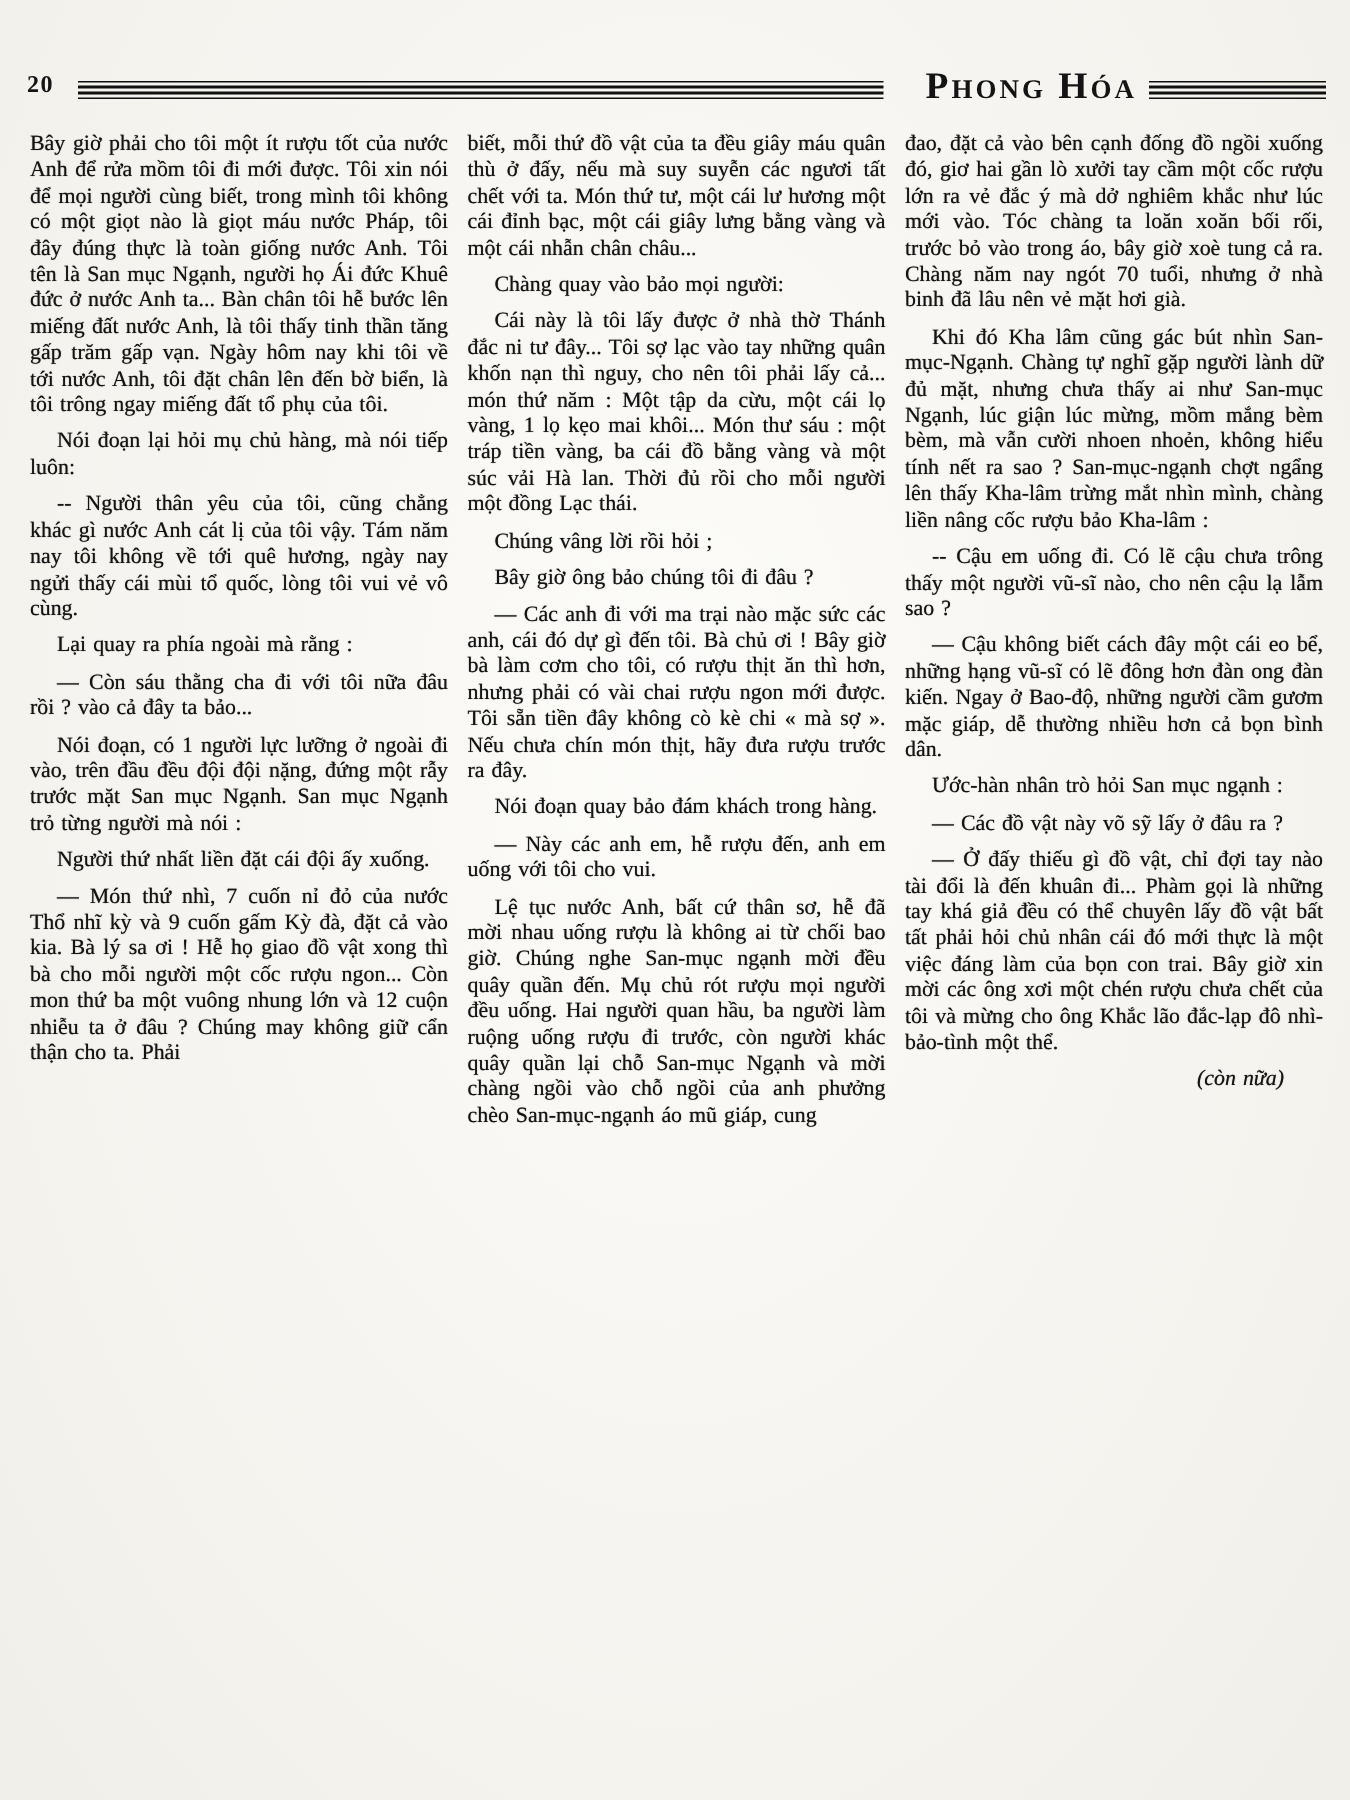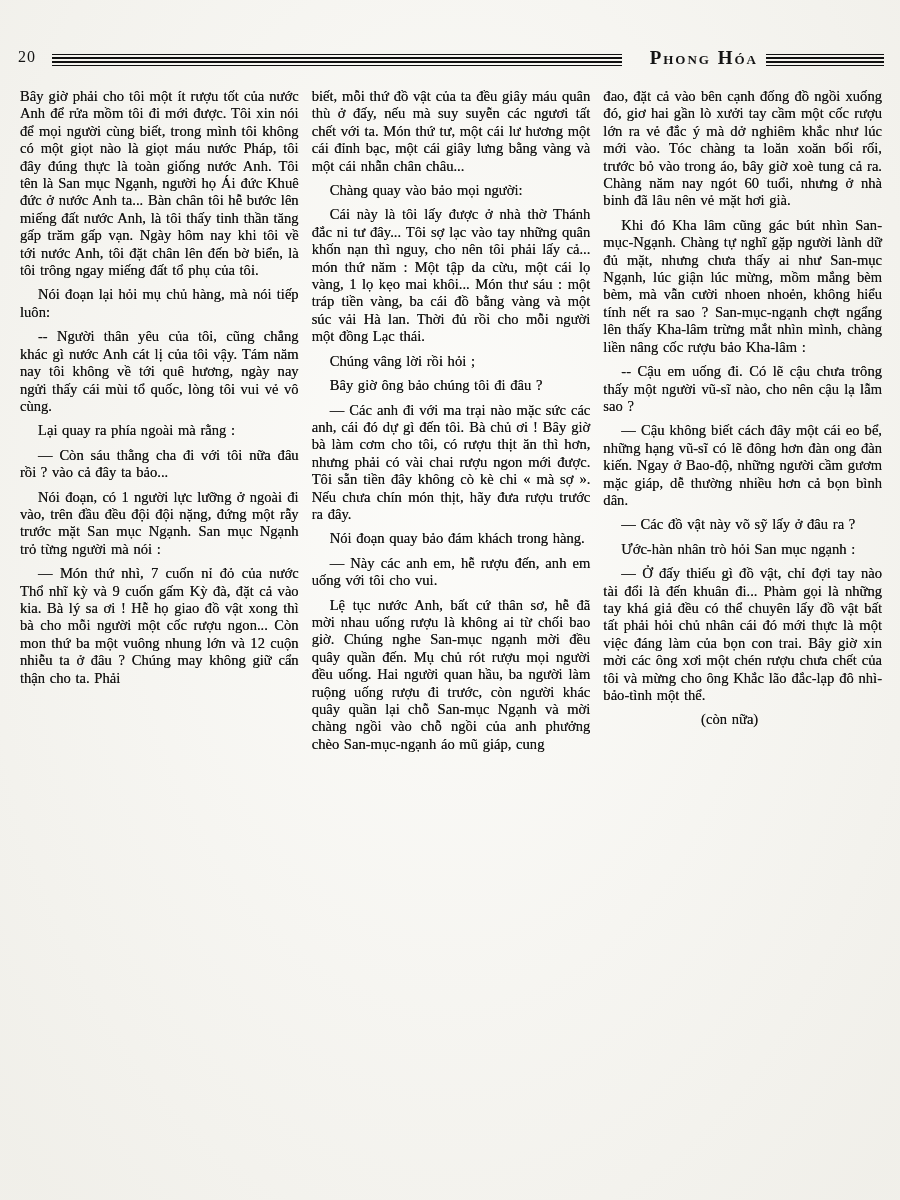--- a/index.html
+++ b/index.html
@@ -19,39 +19,39 @@
     padding:44px 12px 0 16px;
     box-sizing:border-box;
   }
   
   .hdr{
     display:flex;align-items:center;
     height:30px;
     margin:0 4px 14px 2px;
   }
   .pageno{
-    font-size:16px;font-weight:normal;
+    font-size:16px;font-weight:bold;
     letter-spacing:1px;
     margin-right:16px;
     transform:translateY(-2px);
   }
   .rules{
     height:13px;align-self:center;
     background:
       linear-gradient(#101010,#101010) 0 1px/100% 1px no-repeat,
       linear-gradient(#101010,#101010) 0 4px/100% 2px no-repeat,
       linear-gradient(#101010,#101010) 0 8px/100% 2px no-repeat,
       linear-gradient(#101010,#101010) 0 12px/100% 1px no-repeat;
   }
   .rules.left{flex:1 1 auto;}
   .rules.right{width:118px;}
   .masthead{
     font-variant:small-caps;
     font-weight:bold;
-    font-size:19px;
+    font-size:25px;
     letter-spacing:2px;
     padding:0 8px 0 4px;
     white-space:nowrap;
     transform:translateY(-1px);
     margin-left:24px;
   }
   
   .cols{
     display:flex;
     gap:13px;
@@ -64,21 +64,22 @@
     line-height:17.4px;
     text-shadow:0 0 .6px rgba(25,22,18,.8);
     word-spacing:1px;
   }
   .col p{
     margin:0 0 7px 0;
     text-indent:18px;
   }
   .col p.noindent{text-indent:0;}
   .col p.cont{
-    text-align:center;
+    text-align:right;
+    font-style:italic;
     padding-right:26px;
     text-indent:0;
   }
 </style>
 </head>
 <body>
 
 <div class="sheet">
 
   <div class="hdr">
@@ -89,38 +90,39 @@
   </div>
 
   <div class="cols">
     <div class="col">
         <p class="noindent">Bây giờ phải cho tôi một ít rượu tốt của nước Anh để rửa mồm tôi đi mới được. Tôi xin nói để mọi người cùng biết, trong mình tôi không có một giọt nào là giọt máu nước Pháp, tôi đây đúng thực là toàn giống nước Anh. Tôi tên là San mục Ngạnh, người họ Ái đức Khuê đức ở nước Anh ta... Bàn chân tôi hễ bước lên miếng đất nước Anh, là tôi thấy tinh thần tăng gấp trăm gấp vạn. Ngày hôm nay khi tôi về tới nước Anh, tôi đặt chân lên đến bờ biển, là tôi trông ngay miếng đất tổ phụ của tôi.</p>
         <p>Nói đoạn lại hỏi mụ chủ hàng, mà nói tiếp luôn:</p>
         <p>-- Người thân yêu của tôi, cũng chẳng khác gì nước Anh cát lị của tôi vậy. Tám năm nay tôi không về tới quê hương, ngày nay ngửi thấy cái mùi tổ quốc, lòng tôi vui vẻ vô cùng.</p>
         <p>Lại quay ra phía ngoài mà rằng :</p>
         <p>— Còn sáu thằng cha đi với tôi nữa đâu rồi ? vào cả đây ta bảo...</p>
         <p>Nói đoạn, có 1 người lực lưỡng ở ngoài đi vào, trên đầu đều đội đội nặng, đứng một rẫy trước mặt San mục Ngạnh. San mục Ngạnh trỏ từng người mà nói :</p>
+        <p>Người thứ nhất liền đặt cái đội ấy xuống.</p>
         <p>— Món thứ nhì, 7 cuốn nỉ đỏ của nước Thổ nhĩ kỳ và 9 cuốn gấm Kỳ đà, đặt cả vào kia. Bà lý sa ơi ! Hễ họ giao đồ vật xong thì bà cho mỗi người một cốc rượu ngon... Còn mon thứ ba một vuông nhung lớn và 12 cuộn nhiễu ta ở đâu ? Chúng may không giữ cẩn thận cho ta. Phải</p>
       </div>
     <div class="col">
         <p class="noindent">biết, mỗi thứ đồ vật của ta đều giây máu quân thù ở đấy, nếu mà suy suyễn các ngươi tất chết với ta. Món thứ tư, một cái lư hương một cái đỉnh bạc, một cái giây lưng bằng vàng và một cái nhẫn chân châu...</p>
         <p>Chàng quay vào bảo mọi người:</p>
         <p>Cái này là tôi lấy được ở nhà thờ Thánh đắc ni tư đây... Tôi sợ lạc vào tay những quân khốn nạn thì nguy, cho nên tôi phải lấy cả... món thứ năm : Một tập da cừu, một cái lọ vàng, 1 lọ kẹo mai khôi... Món thư sáu : một tráp tiền vàng, ba cái đồ bằng vàng và một súc vải Hà lan. Thời đủ rồi cho mỗi người một đồng Lạc thái.</p>
         <p>Chúng vâng lời rồi hỏi ;</p>
         <p>Bây giờ ông bảo chúng tôi đi đâu ?</p>
         <p>— Các anh đi với ma trại nào mặc sức các anh, cái đó dự gì đến tôi. Bà chủ ơi ! Bây giờ bà làm cơm cho tôi, có rượu thịt ăn thì hơn, nhưng phải có vài chai rượu ngon mới được. Tôi sẵn tiền đây không cò kè chi « mà sợ ». Nếu chưa chín món thịt, hãy đưa rượu trước ra đây.</p>
         <p>Nói đoạn quay bảo đám khách trong hàng.</p>
         <p>— Này các anh em, hễ rượu đến, anh em uống với tôi cho vui.</p>
         <p>Lệ tục nước Anh, bất cứ thân sơ, hễ đã mời nhau uống rượu là không ai từ chối bao giờ. Chúng nghe San-mục ngạnh mời đều quây quần đến. Mụ chủ rót rượu mọi người đều uống. Hai người quan hầu, ba người làm ruộng uống rượu đi trước, còn người khác quây quần lại chỗ San-mục Ngạnh và mời chàng ngồi vào chỗ ngồi của anh phưởng chèo San-mục-ngạnh áo mũ giáp, cung</p>
       </div>
     <div class="col">
-        <p class="noindent">đao, đặt cả vào bên cạnh đống đồ ngồi xuống đó, giơ hai gần lò xưởi tay cầm một cốc rượu lớn ra vẻ đắc ý mà dở nghiêm khắc như lúc mới vào. Tóc chàng ta loăn xoăn bối rối, trước bỏ vào trong áo, bây giờ xoè tung cả ra. Chàng năm nay ngót 60 tuổi, nhưng ở nhà binh đã lâu nên vẻ mặt hơi già.</p>
+        <p class="noindent">đao, đặt cả vào bên cạnh đống đồ ngồi xuống đó, giơ hai gần lò xưởi tay cầm một cốc rượu lớn ra vẻ đắc ý mà dở nghiêm khắc như lúc mới vào. Tóc chàng ta loăn xoăn bối rối, trước bỏ vào trong áo, bây giờ xoè tung cả ra. Chàng năm nay ngót 70 tuổi, nhưng ở nhà binh đã lâu nên vẻ mặt hơi già.</p>
         <p>Khi đó Kha lâm cũng gác bút nhìn San-mục-Ngạnh. Chàng tự nghĩ gặp người lành dữ đủ mặt, nhưng chưa thấy ai như San-mục Ngạnh, lúc giận lúc mừng, mồm mắng bèm bèm, mà vẫn cười nhoen nhoẻn, không hiểu tính nết ra sao ? San-mục-ngạnh chợt ngẩng lên thấy Kha-lâm trừng mắt nhìn mình, chàng liền nâng cốc rượu bảo Kha-lâm :</p>
         <p>-- Cậu em uống đi. Có lẽ cậu chưa trông thấy một người vũ-sĩ nào, cho nên cậu lạ lẫm sao ?</p>
         <p>— Cậu không biết cách đây một cái eo bể, những hạng vũ-sĩ có lẽ đông hơn đàn ong đàn kiến. Ngay ở Bao-độ, những người cầm gươm mặc giáp, dễ thường nhiều hơn cả bọn bình dân.</p>
+        <p>Ước-hàn nhân trò hỏi San mục ngạnh :</p>
         <p>— Các đồ vật này võ sỹ lấy ở đâu ra ?</p>
-        <p>Ước-hàn nhân trò hỏi San mục ngạnh :</p>
         <p>— Ở đấy thiếu gì đồ vật, chỉ đợi tay nào tài đổi là đến khuân đi... Phàm gọi là những tay khá giả đều có thể chuyên lấy đồ vật bất tất phải hỏi chủ nhân cái đó mới thực là một việc đáng làm của bọn con trai. Bây giờ xin mời các ông xơi một chén rượu chưa chết của tôi và mừng cho ông Khắc lão đắc-lạp đô nhì-bảo-tình một thể.</p>
         <p class="cont">(còn nữa)</p>
       </div>
   </div>
 
 </div>
 
 </body></html>

